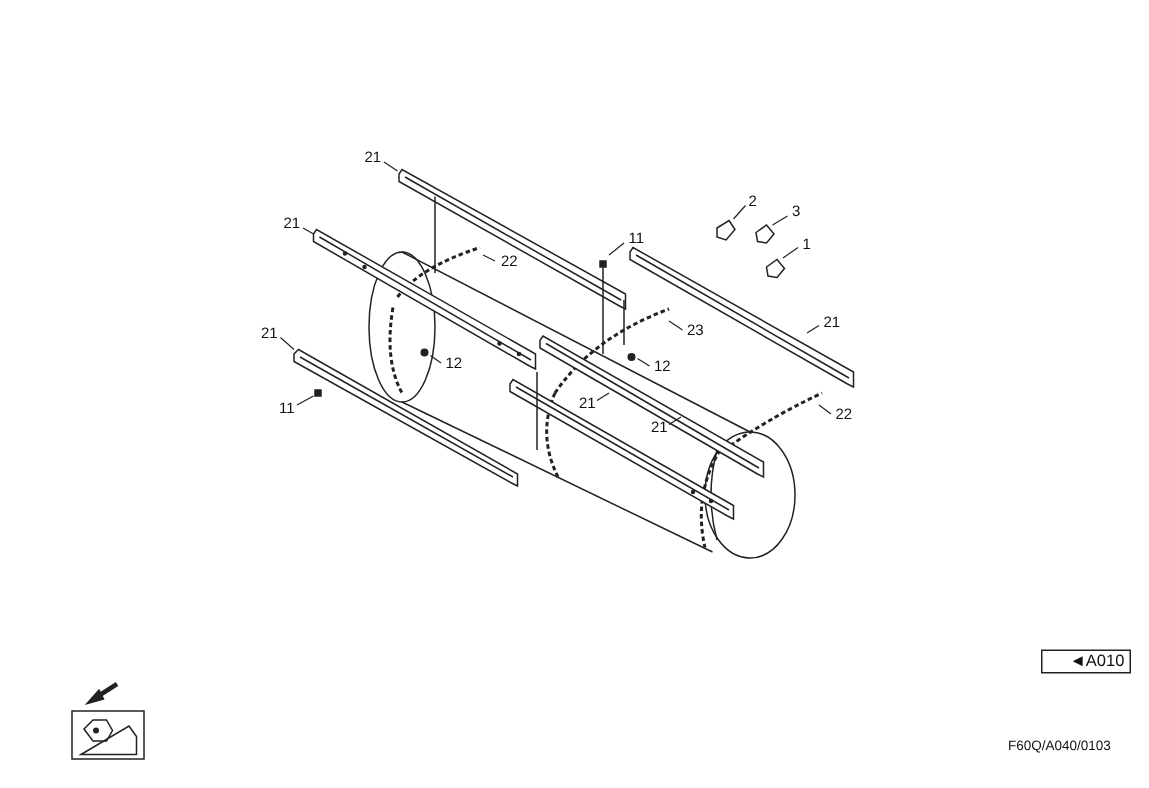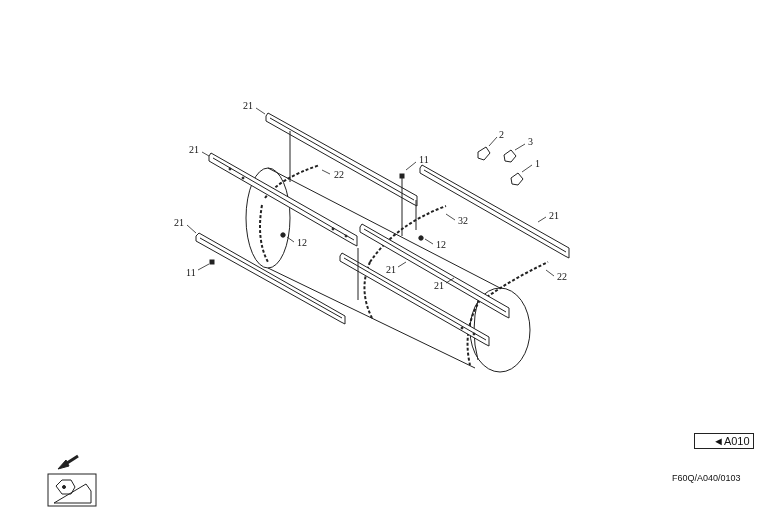--- a/index.html
+++ b/index.html
@@ -1,20 +1,20 @@
 <!DOCTYPE html>
 <html><head>
 <meta charset="utf-8">
 <style>
   html, body { margin:0; padding:0; background:#ffffff; }
   body { width:766px; height:525px; position:relative; overflow:hidden; font-family:"Liberation Sans", sans-serif; }
   #stage { position:absolute; left:0; top:0; width:766px; height:525px; }
-  .lbl { position:absolute; font-size:10px; color:#111; font-family:Liberation Serif, serif; line-height:1; }
+  .lbl { position:absolute; font-size:10px; color:#111; font-family:Liberation Sans, sans-serif; line-height:1; }
   .ref-box { position:absolute; left:694px; top:433px; border:1px solid #222; padding:1px 3px 1px 18px; font-size:11px; color:#111; line-height:12px; }
-  .drawing-no { position:absolute; left:672px; top:473px; font-size:9px; color:#111; }
+  .drawing-no { position:absolute; left:672px; top:492px; font-size:9px; color:#111; }
 </style>
 </head>
 <body>
 
 <div id="stage">
 <svg width="766" height="525" viewBox="0 0 766 525" xmlns="http://www.w3.org/2000/svg">
   <g stroke="#222" fill="none" stroke-width="1">
 
     <g>
       <ellipse cx="268" cy="218" rx="22" ry="50" fill="#fff"></ellipse>
@@ -126,21 +126,21 @@
 </svg>
 
 
 <span class="lbl" style="left:243px;top:101px">21</span>
 <span class="lbl" style="left:189px;top:145px">21</span>
 <span class="lbl" style="left:334px;top:170px">22</span>
 <span class="lbl" style="left:419px;top:155px">11</span>
 <span class="lbl" style="left:499px;top:130px">2</span>
 <span class="lbl" style="left:528px;top:137px">3</span>
 <span class="lbl" style="left:535px;top:159px">1</span>
-<span class="lbl" style="left:458px;top:216px">32</span>
+<span class="lbl" style="left:458px;top:216px">23</span>
 <span class="lbl" style="left:549px;top:211px">21</span>
 <span class="lbl" style="left:174px;top:218px">21</span>
 <span class="lbl" style="left:297px;top:238px">12</span>
 <span class="lbl" style="left:436px;top:240px">12</span>
 <span class="lbl" style="left:186px;top:268px">11</span>
 <span class="lbl" style="left:386px;top:265px">21</span>
 <span class="lbl" style="left:557px;top:272px">22</span>
 <span class="lbl" style="left:434px;top:281px">21</span>
 
 <div class="ref-box">

